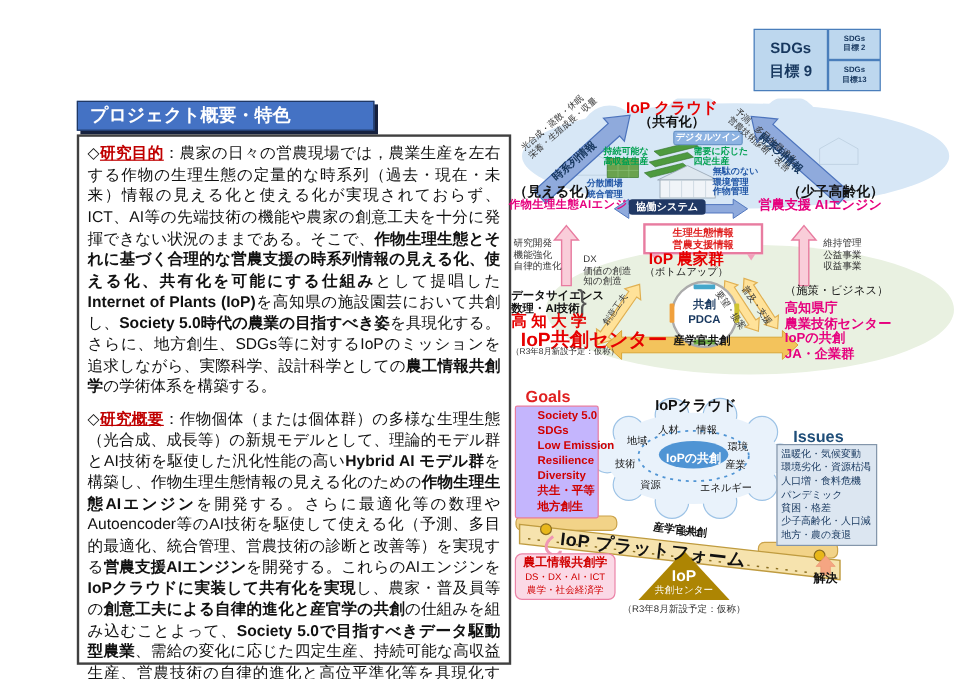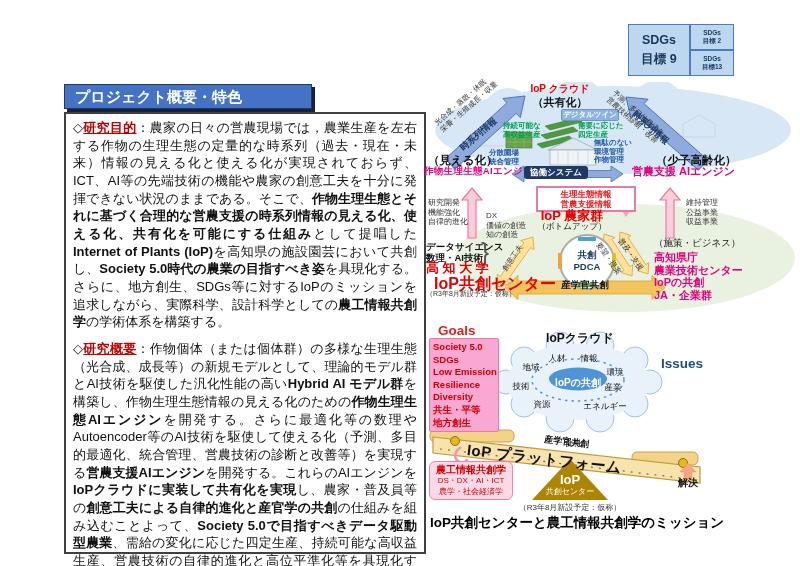--- a/index.html
+++ b/index.html
@@ -25,21 +25,21 @@
   .section-title { position:absolute; left:64px; top:84px; width:248px; height:25px; background:#4472c4; border:1px solid #203864; box-shadow:3px 3px 0 #16213e; color:#fff; font-size:15px; font-weight:bold; line-height:23px; padding-left:10px; }
   .text-box { position:absolute; left:64px; top:112px; width:362px; height:442px; border:2px solid #404040; padding:5px 7px; font-size:13px; line-height:1.36; color:#111; text-align:justify; }
   .text-box p + p { margin-top:9px; }
   .seg-p {}
   .seg-b { font-weight:bold; }
   .seg-rb { color:#c00000; font-weight:bold; text-decoration:underline; }
   
   .dt-badge { position:absolute; left:561px; top:109px; width:58px; height:12px; background:#8db3e2; border:1px solid #6b96c8; border-radius:2px; color:#fff; font-size:7.5px; font-weight:bold; text-align:center; line-height:10px; }
   .collab-box { position:absolute; left:524px; top:166px; width:64px; height:13px; background:#203864; border-radius:3px; color:#fff; font-size:8.5px; font-weight:bold; text-align:center; line-height:13px; }
   .info-box { position:absolute; left:536px; top:186px; width:100px; border:2px solid #e87ca0; background:#fff; color:#e02020; font-size:8.5px; font-weight:bold; text-align:center; line-height:10px; padding:1px 0; }
-  .goals-box { position:absolute; left:429px; top:338px; width:70px; height:94px; border:1.5px solid #e87ca0; background:#f9a8d4; border-radius:2px; padding:2px 3px; }
+  .goals-box { position:absolute; left:429px; top:338px; width:70px; height:94px; border:1.5px solid #e87ca0; background:#c4b5fd; border-radius:2px; padding:2px 18px; }
   .goals-box div { font-size:9.5px; font-weight:bold; color:#d00000; line-height:12.6px; white-space:nowrap; }
   .issues-box { position:absolute; left:647px; top:370px; width:84px; height:85px; border:1.5px solid #8496ab; background:#dce6f1; padding:2px 3px; }
   .issues-box div { font-size:8.3px; color:#17375e; line-height:11.2px; white-space:nowrap; }
   .codesign-box { position:absolute; left:429px; top:461px; width:84px; background:#fbd9e6; border:1.5px solid #ec84a8; border-radius:6px; padding:2px 1px; text-align:center; }
   .codesign-box .t { font-size:10px; font-weight:bold; color:#d00000; line-height:12px; }
   .codesign-box .s { font-size:8px; color:#d00000; line-height:10.5px; white-space:nowrap; }
 </style>
 </head>
 <body>
 
@@ -145,21 +145,21 @@
     <polygon points="142,377 104,418 180,418" fill="#ad8503"></polygon>
 
     <circle cx="27" cy="359" r="4.5" fill="#e8b71a" stroke="#8a6d1f" stroke-width="1"></circle>
     <circle cx="255" cy="381" r="4.5" fill="#e8b71a" stroke="#8a6d1f" stroke-width="1"></circle>
 
     <path d="M33,365 c-6,4 -8,10 -3,14 c4,3 9,1 9,-2" fill="none" stroke="#f096b4" stroke-width="2.5"></path>
 
     <polygon points="260,381 268,390 264,390 264,397 256,397 256,390 252,390" fill="#f5a582" stroke="#e8916b" stroke-width="0.5"></polygon>
   </svg>
 
-  <div class="lb c b red" style="left:500px; top:83px; width:120px; font-size:10px;">IoP クラウド</div>
+  <div class="lb c b red" style="left:500px; top:83px; width:120px; font-size:13px;">IoP クラウド</div>
   <div class="lb c b" style="left:500px; top:96px; width:120px; font-size:11px;">（共有化）</div>
   <div class="dt-badge">デジタルツイン</div>
 
   <div class="lb rot" style="left:433px; top:121px; font-size:7.3px; line-height:8.6px; color:#333; transform:rotate(-41deg);">
     <div>光合成・蒸散・休眠</div>
     <div>栄養・生殖成長・収量</div>
   </div>
   <div class="lb rot b nav" style="left:458px; top:145px; font-size:9px; transform:rotate(-41deg);">時系列情報</div>
   <div class="lb rot" style="left:616px; top:89px; font-size:7.3px; line-height:8.6px; color:#333; transform:rotate(41deg);">
     <div>予測、多目的最適化、</div>
@@ -252,27 +252,35 @@
   <div class="lb" style="left:589px; top:354px; font-size:8.5px; transform:translateX(-50%);">情報</div>
   <div class="lb" style="left:531px; top:363px; font-size:8.5px; transform:translateX(-50%);">地域</div>
   <div class="lb" style="left:615px; top:368px; font-size:8.5px; transform:translateX(-50%);">環境</div>
   <div class="lb" style="left:521px; top:382px; font-size:8.5px; transform:translateX(-50%);">技術</div>
   <div class="lb" style="left:613px; top:383px; font-size:8.5px; transform:translateX(-50%);">産業</div>
   <div class="lb" style="left:542px; top:400px; font-size:8.5px; transform:translateX(-50%);">資源</div>
   <div class="lb" style="left:605px; top:402px; font-size:8.5px; transform:translateX(-50%);">エネルギー</div>
   <div class="lb" style="left:573px; top:408px; font-size:8.5px; transform:translateX(-50%);margin-top:31px;">食料</div>
   <div class="lb b" style="left:578px; top:377px; font-size:10px; color:#fff; transform:translateX(-50%);">IoPの共創</div>
   <div class="lb b" style="left:661px; top:356px; font-size:13.5px; color:#1f4e79;">Issues</div>
+  <div class="issues-box">
+    <div>温暖化・気候変動</div>
+    <div>環境劣化・資源枯渇</div>
+    <div>人口増・食料危機</div>
+    <div>パンデミック</div>
+    <div>貧困・格差</div>
+    <div>少子高齢化・人口減</div>
+    <div>地方・農の衰退</div>
+  </div>
   <div class="lb rot b" style="left:545px; top:434px; font-size:9px; transform:rotate(6.6deg);">産学官共創</div>
   <div class="lb rot b" style="left:468px; top:441px; font-size:15px; letter-spacing:0.5px; transform:rotate(6.6deg);">IoP プラットフォーム</div>
   <div class="codesign-box">
     <div class="t">農工情報共創学</div>
     <div class="s">DS・DX・AI・ICT</div>
     <div class="s">農学・社会経済学</div>
   </div>
   <div class="lb c b" style="left:536px; top:473px; width:68px; font-size:13px; color:#fff;">IoP</div>
   <div class="lb c" style="left:536px; top:487px; width:68px; font-size:8px; color:#fff;">共創センター</div>
   <div class="lb c" style="left:503px; top:503px; width:134px; font-size:8px; color:#333;">（R3年8月新設予定：仮称）</div>
   <div class="lb c b" style="left:666px; top:477px; width:44px; font-size:10px;">解決</div>
 
-  <div class="lb b" style="left:430px; top:515px; font-size:13.5px; color:#000;">IoP共創センターと農工情報共創学のミッション</div>
 
 </div>
 
 </body></html>

